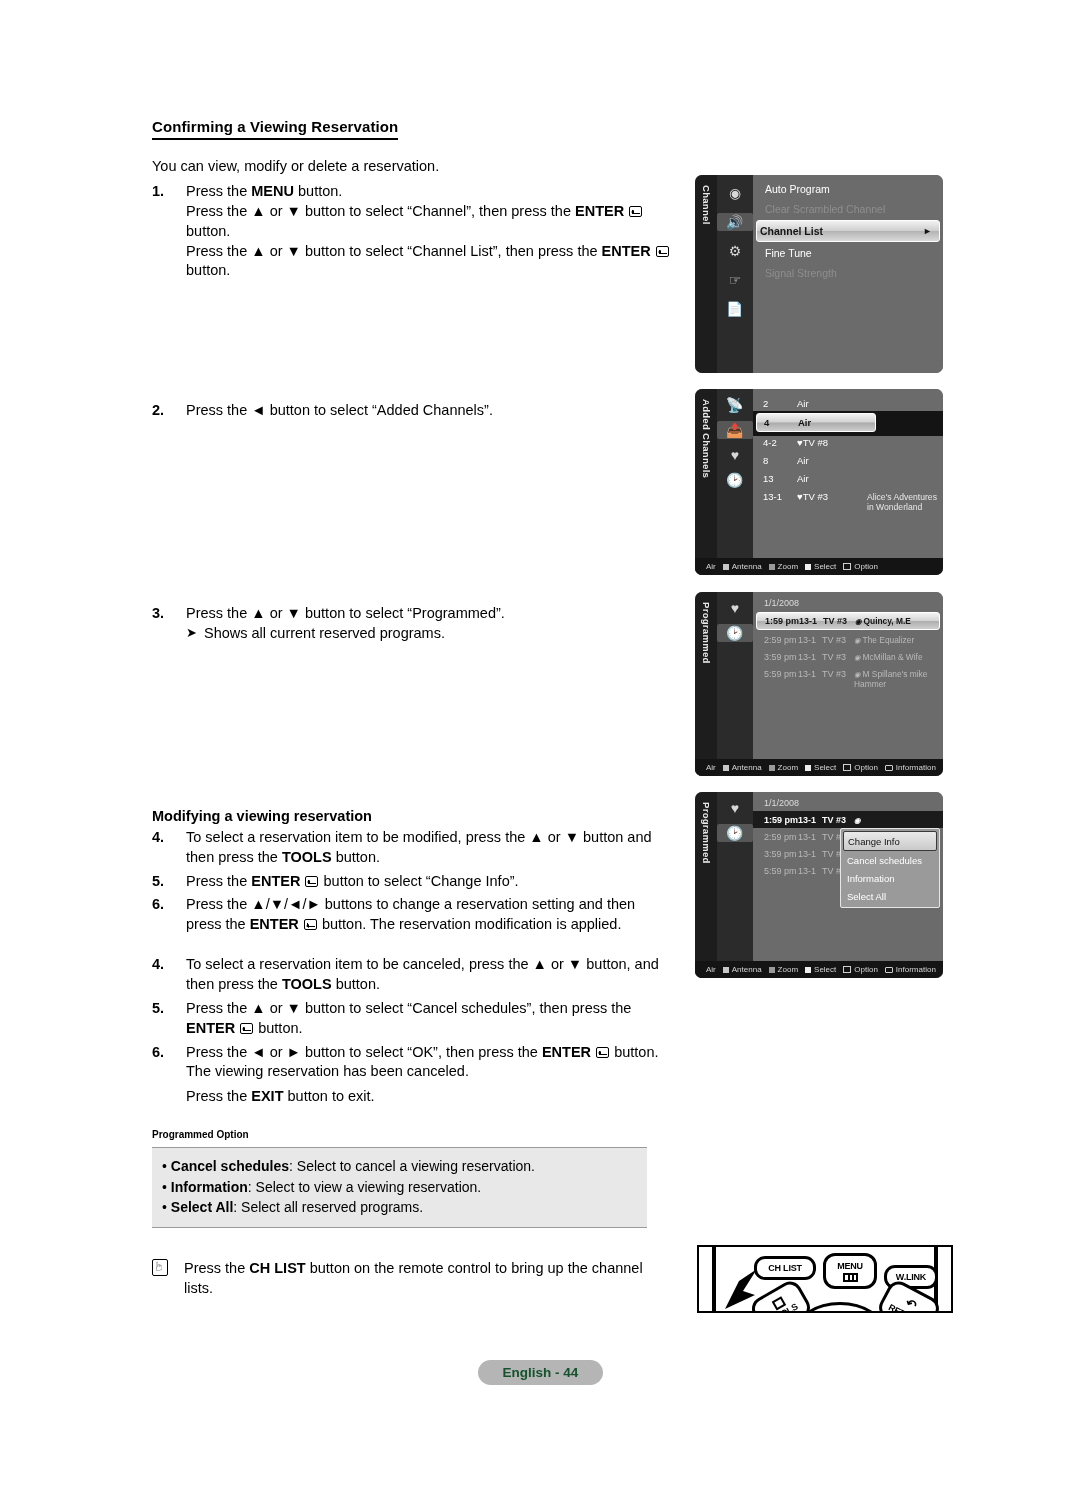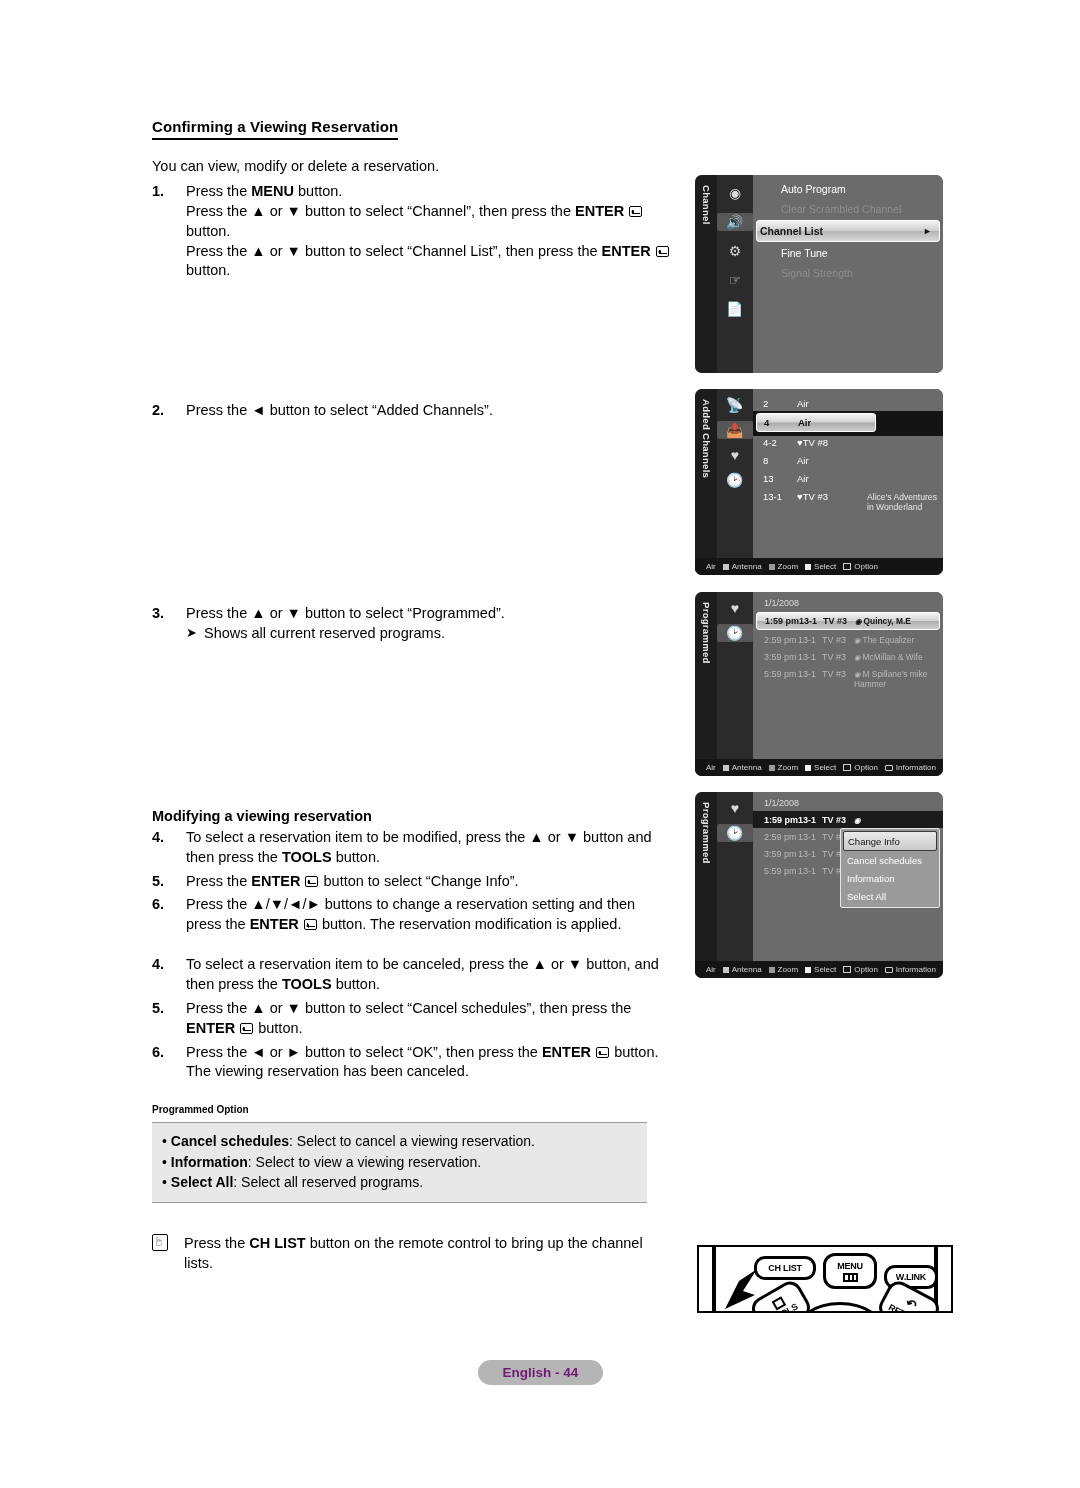--- a/index.html
+++ b/index.html
@@ -100,21 +100,21 @@
   .tv-icons.tall { padding-top:9px; gap:11px; }
   .ic {
     width:21px; height:18px; display:flex; align-items:center; justify-content:center;
     font-size:14px; color:#d8d8d8; line-height:1;
   }
   .ic.sel { background:#575757; width:36px; border-radius:2px; }
 
   .tv-main { flex:1; position:relative; background:#6b6b6b; }
 
   
-  .m-row { font-size:10.5px; padding:4px 0 4px 28px; color:#ffffff; }
+  .m-row { font-size:10.5px; padding:4px 0 4px 12px; color:#ffffff; }
   .m-row.dim { color:#8e8e8e; }
   .m-row.hl {
     background:linear-gradient(180deg,#f2f2f2 0%,#cfcfcf 48%,#b4b4b4 52%,#d9d9d9 100%);
     color:#151515; font-weight:bold; border:1px solid #fdfdfd; border-radius:3px;
     margin:1px 3px; padding:4px 6px 4px 3px; position:relative;
   }
   .m-row.hl .caret { position:absolute; right:7px; top:50%; transform:translateY(-50%); font-size:9px; }
 
   
   .cl-wrap { padding:5px 0 0 0; }
@@ -199,21 +199,21 @@
   .rem-circle{
     position:absolute; left:96px; top:55px; width:90px; height:60px;
     border:3px solid #000; border-radius:50%; background:#fff;
   }
 
   
   .footer {
     position:absolute; left:478px; top:1360px; width:125px; height:25px;
     background:#b5b5b5; border-radius:13px;
     display:flex; align-items:center; justify-content:center;
-    font-size:13.5px; font-weight:bold; color:#701a75;
+    font-size:13.5px; font-weight:bold; color:#14532d;
   }
 </style>
 </head>
 <body>
 
 <div class="page">
 
   <div class="col-left">
 
     <h2 class="sec-title">Confirming a Viewing Reservation</h2>
@@ -290,20 +290,21 @@
         <div class="num">5.</div>
         <div class="body">
             <p><span>Press the ▲ or ▼ button to select “Cancel schedules”, then press the </span><b>ENTER</b> <span class="enter-ic"></span><span> button.</span></p>
           </div>
       </div>
 
       <div class="step" style="margin-top:4px;">
         <div class="num">6.</div>
         <div class="body">
           <p><span>Press the ◄ or ► button to select “OK”, then press the </span><b>ENTER</b> <span class="enter-ic"></span><span> button. The viewing reservation has been canceled.</span></p>
+          <p style="margin-top:5px;"><span>Press the </span><b>EXIT</b><span> button to exit.</span></p>
         </div>
       </div>
     </div>
 
     
     <div style="margin-top:22px;">
       <p class="opt-title">Programmed Option</p>
       <div class="opt-box">
         <p class="li">• <b>Cancel schedules</b><span>: Select to cancel a viewing reservation.</span></p>
         <p class="li">• <b>Information</b><span>: Select to view a viewing reservation.</span></p>

